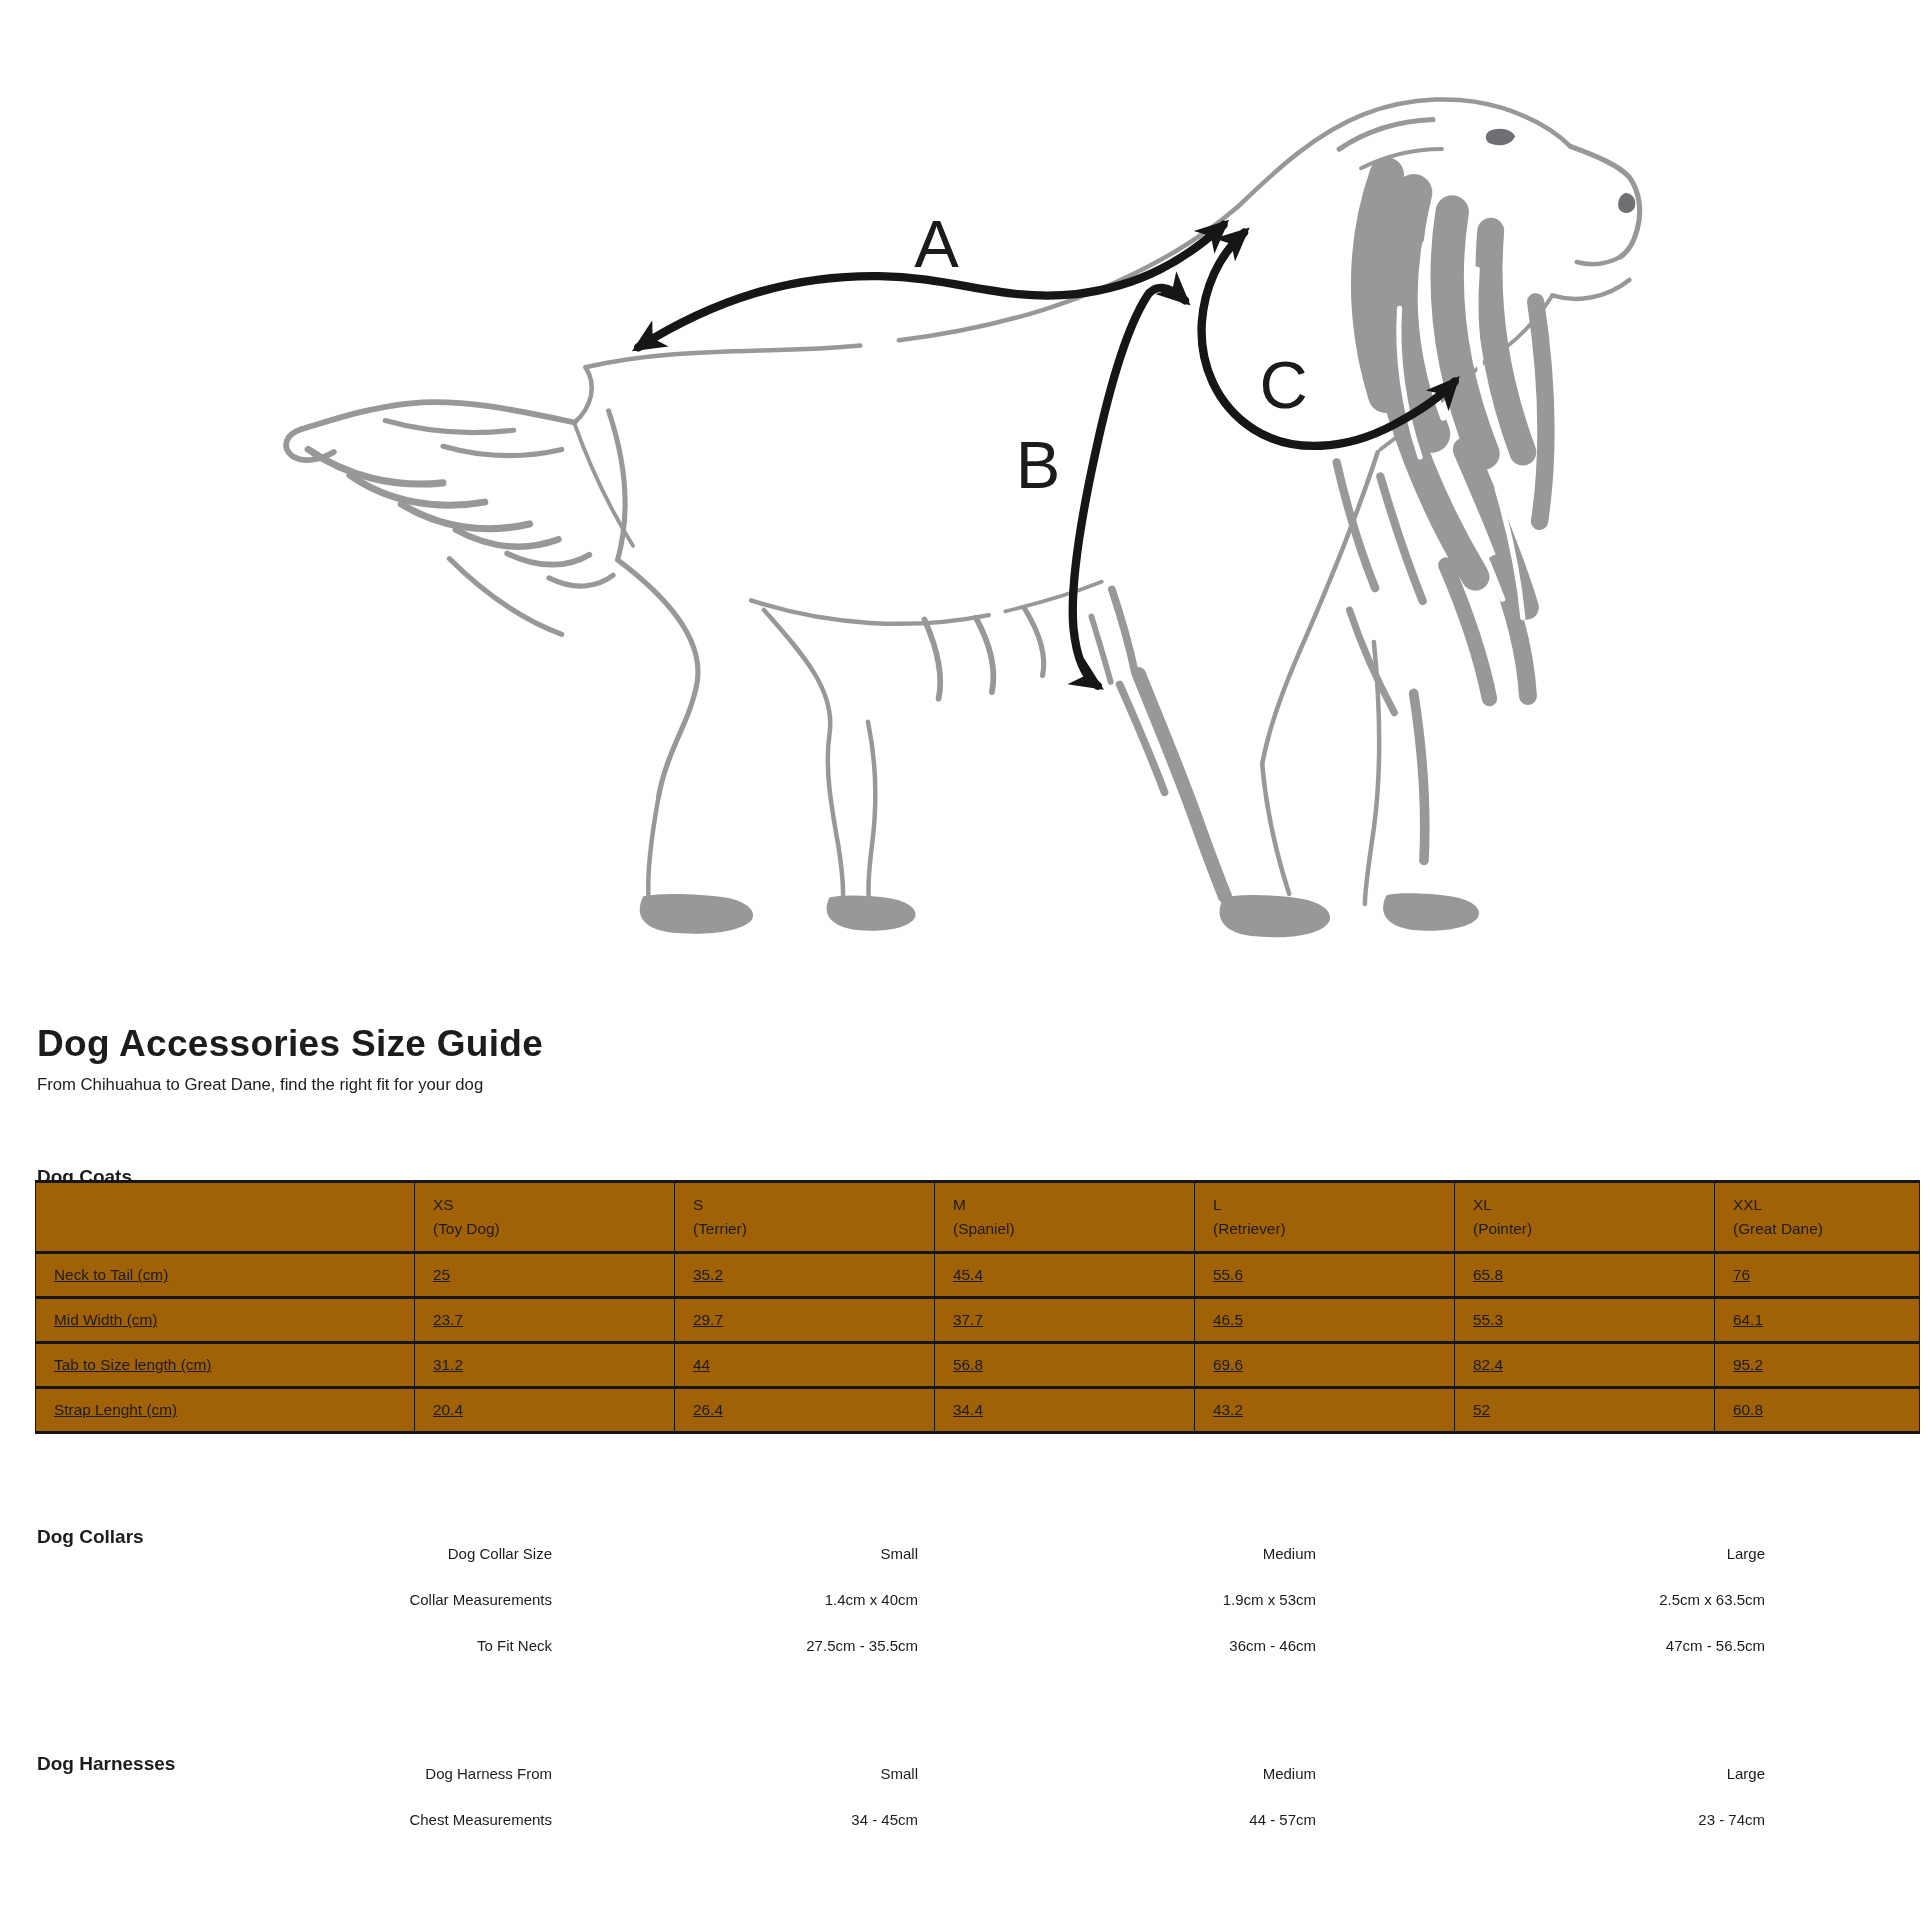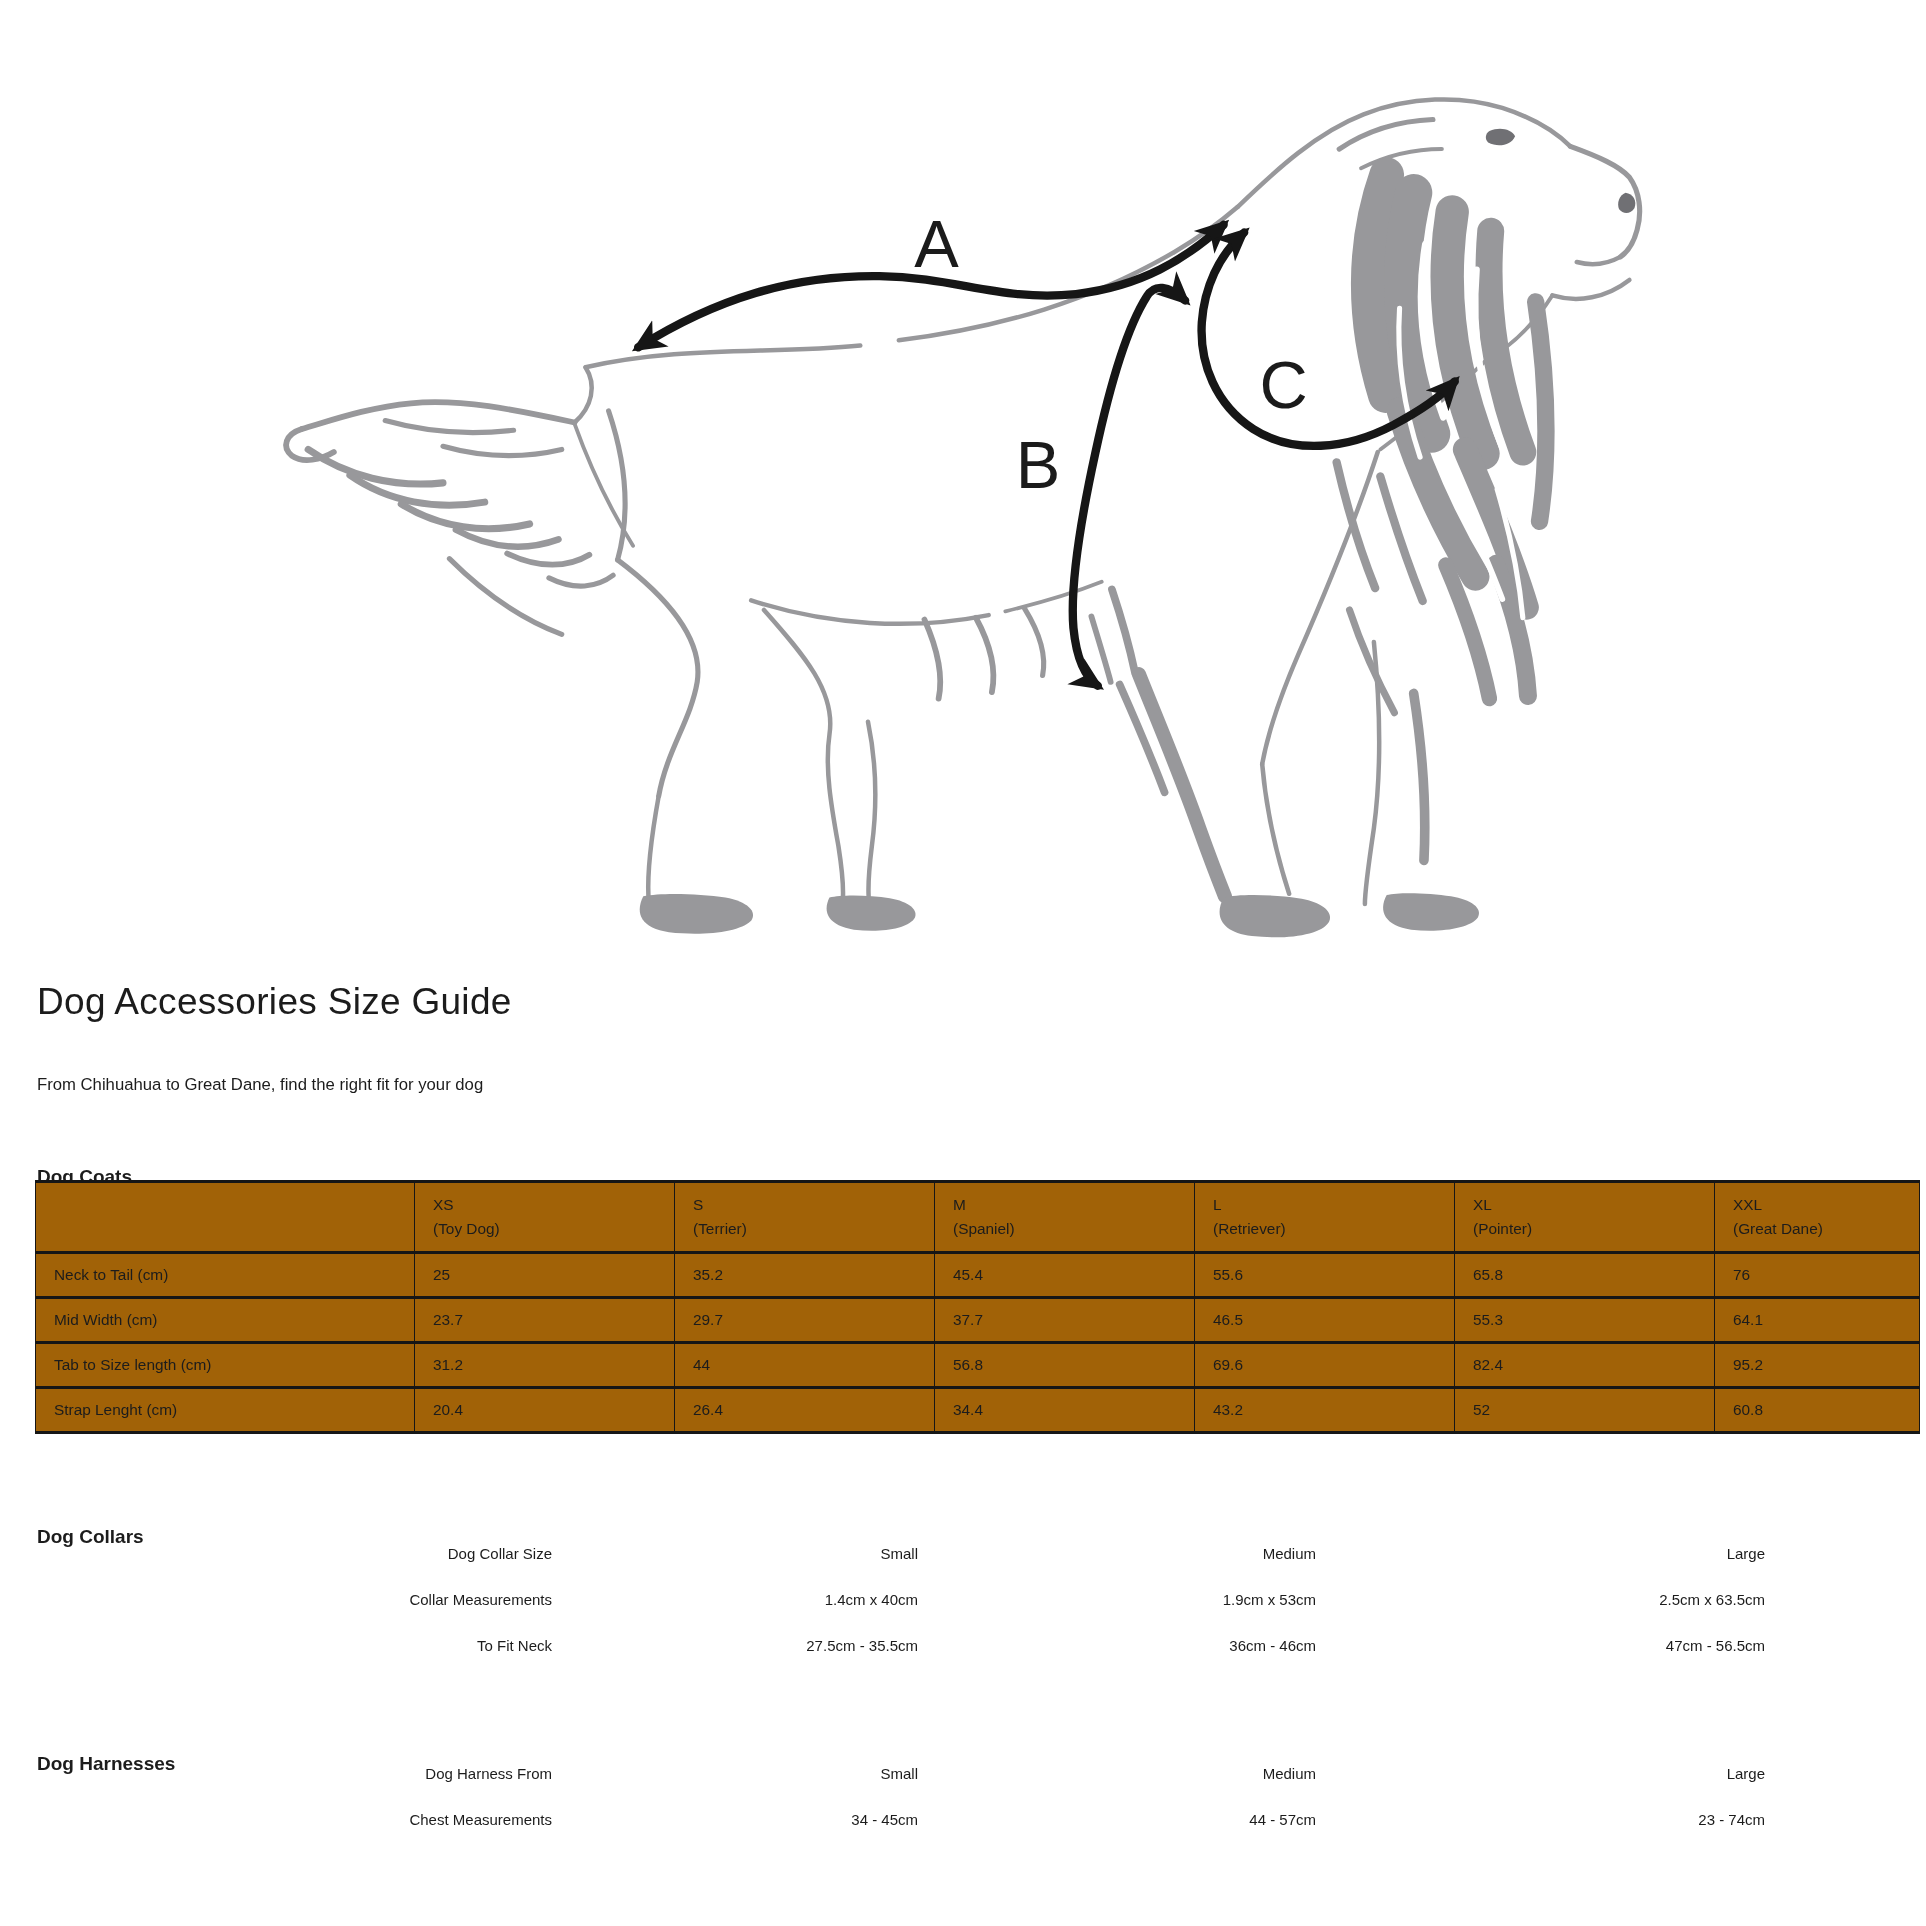--- a/index.html
+++ b/index.html
@@ -10,22 +10,22 @@
   }
   .page { position: absolute; inset: 0; background: #ffffff; }
 
   .illustration { position: absolute; top: 0; left: 0; }
   .arrow-label {
     font-family: "Liberation Sans", sans-serif;
     font-size: 104px; fill: #1b1b1b; font-weight: 400;
   }
 
   .page-title {
-    position: absolute; left: 37px; top: 981px;
-    font-size: 37px; font-weight: normal; letter-spacing: 0.3px;
+    position: absolute; left: 37px; top: 1023px;
+    font-size: 37px; font-weight: bold; letter-spacing: 0.3px;
   }
   .page-subtitle {
     position: absolute; left: 37px; top: 1075px;
     font-size: 16.7px; font-weight: normal;
   }
   .section-heading {
     position: absolute; left: 37px;
     font-size: 19px; font-weight: bold; margin-top: 31px;
   }
   .coats-heading    { top: 1135px; }
@@ -39,21 +39,21 @@
   }
   table.coats-table th, table.coats-table td {
     border: 1.9px solid #161616;
     border-top-width: 3.2px; border-bottom-width: 3.2px;
     padding: 0 6.4px 0 18px; text-align: left;
     font-weight: normal; background: #a16207;
   }
   table.coats-table tr.header-row th {
     height: 58px; vertical-align: top; padding-top: 10.3px; line-height: 24px;
   }
-  table.coats-table tr.data-row td { height: 42px; vertical-align: middle; }
+  table.coats-table tr.data-row td { height: 42px; vertical-align: middle; text-decoration: underline; }
 
   .info-grid {
     position: absolute; left: 37px;
     display: grid; grid-template-columns: 515px 366px 398px 449px;
     font-size: 15px;
     text-align: right;
   }
   .collars-grid   { top: 1531px; }
   .harnesses-grid { top: 1751px; }
   .info-grid .cell { height: 46px; line-height: 46px; white-space: nowrap; }

